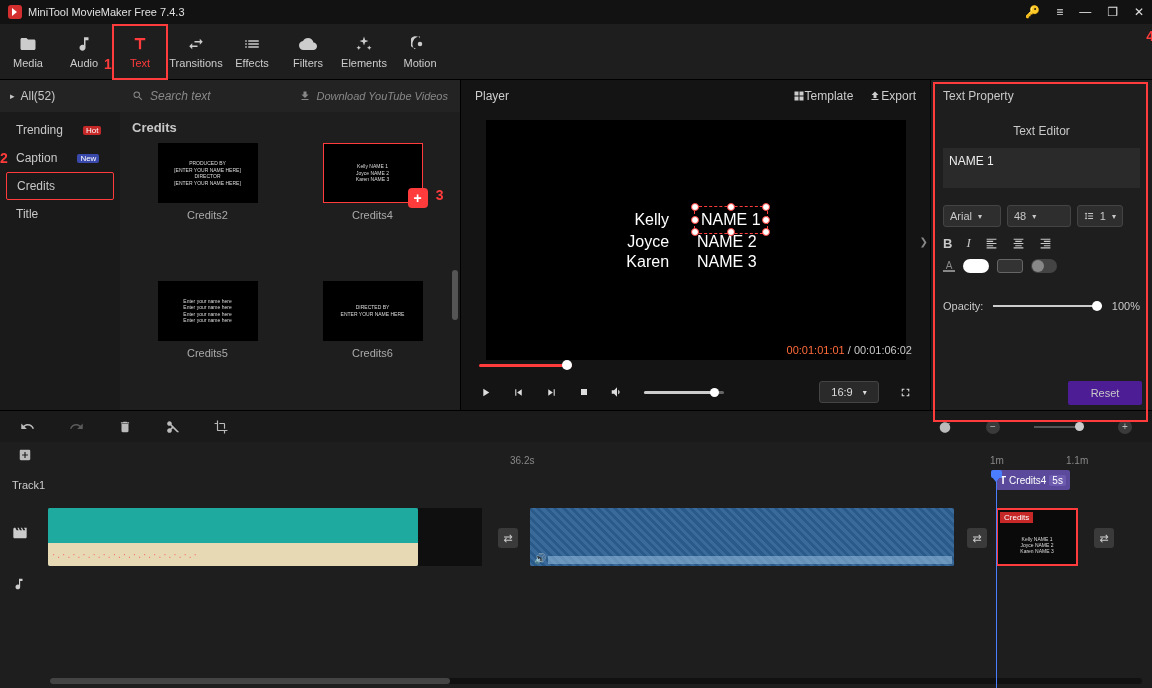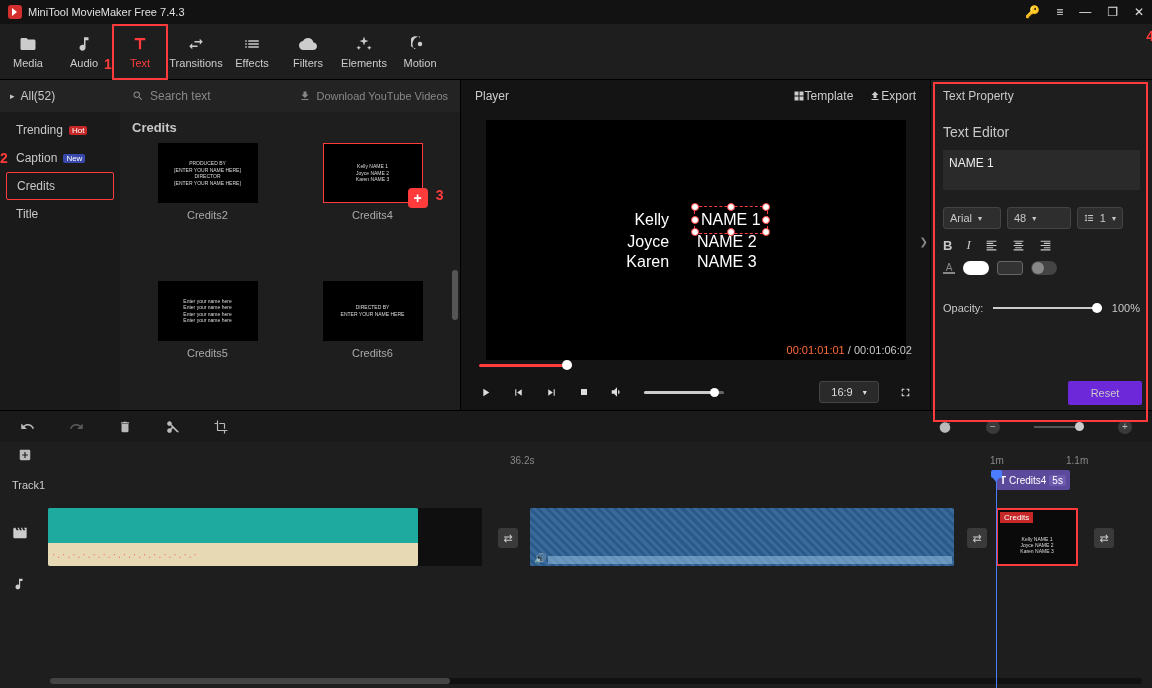--- a/index.html
+++ b/index.html
@@ -20,27 +20,27 @@
   
   .anno-num { position: absolute; color: #ff3b3b; font-size: 14px; font-weight: bold; }
   
   .main { display: flex; height: 330px; }
   
   .leftcol { width: 460px; display: flex; background: #1e1e1e; }
   .sidebar { width: 120px; background: #1a1a1a; }
   .filterbar { height: 32px; display: flex; align-items: center; padding: 0 10px; gap: 6px; background: #232323; }
   .filterbar .arrow { font-size: 9px; }
   .catlist { padding: 4px 0; }
-  .cat { height: 28px; display: flex; align-items: center; padding: 0 10px; font-size: 12px; gap: 6px; margin: 0 6px; border-radius: 2px; }
+  .cat { height: 28px; display: flex; align-items: center; padding: 0 10px; font-size: 12px; gap: 20px; margin: 0 6px; border-radius: 2px; }
   .cat.selected { border: 1px solid #ff3b3b; }
   .badge-hot { background: #c62828; color: #fff; font-size: 8px; padding: 0 3px; border-radius: 2px; }
   .badge-new { background: #3949ab; color: #fff; font-size: 8px; padding: 0 3px; border-radius: 2px; }
   
   .gallery { flex: 1; display: flex; flex-direction: column; background: #1e1e1e; }
-  .searchrow { height: 32px; display: flex; align-items: center; padding: 0 12px; color: #888; background: #232323; }
+  .searchrow { height: 32px; display: flex; align-items: center; padding: 0 12px; color: #888; background: #232323; font-style: italic; }
   .searchrow .search { flex: 1; display: flex; align-items: center; gap: 6px; }
   .searchrow .dl { display: flex; align-items: center; gap: 6px; font-size: 11px; }
   .section-title { padding: 8px 12px; font-size: 13px; font-weight: 600; }
   .thumbs { flex: 1; overflow: auto; padding: 0 20px; display: grid; grid-template-columns: 1fr 1fr; gap: 8px 30px; }
   .thumb { display: flex; flex-direction: column; align-items: center; gap: 6px; }
   .thumb .tw { width: 100px; height: 60px; background: #000; display: flex; flex-direction: column; align-items: center; justify-content: center; font-size: 5px; color: #ddd; line-height: 1.3; text-align: center; position: relative; }
   .thumb.sel .tw { border: 1px solid #ff3b3b; }
   .thumb .addbtn { position: absolute; right: -6px; bottom: -6px; width: 20px; height: 20px; background: #ff3b3b; border-radius: 4px; display: flex; align-items: center; justify-content: center; color: #fff; font-weight: bold; font-size: 14px; }
   .thumb .cap { font-size: 11px; color: #aaa; }
   .gscroll { position: absolute; left: 452px; top: 270px; width: 6px; height: 50px; background: #555; border-radius: 3px; }
@@ -64,38 +64,38 @@
   .pctrls .vol { width: 80px; height: 3px; background: #666; position: relative; border-radius: 2px; }
   .pctrls .vol .vfill { position: absolute; left: 0; top: 0; bottom: 0; width: 70px; background: #ccc; border-radius: 2px; }
   .pctrls .vol .vth { position: absolute; left: 66px; top: -3px; width: 9px; height: 9px; background: #fff; border-radius: 50%; }
   .pctrls .sp2 { flex: 1; }
   .pctrls .ratio { width: 60px; height: 22px; background: #2a2a2a; border: 1px solid #444; border-radius: 3px; display: flex; align-items: center; justify-content: center; gap: 10px; font-size: 11px; }
   
   .proppanel { width: 222px; background: #1e1e1e; border-left: 1px solid #000; display: flex; flex-direction: column; position: relative; }
   .propbox { border: 2px solid #ff3b3b; position: absolute; left: 2px; right: 4px; top: 2px; height: 340px; pointer-events: none; }
   .prophead { height: 32px; display: flex; align-items: center; padding: 0 12px; font-size: 12px; }
   .propbody { padding: 8px 12px; flex: 1; }
-  .plabel { font-size: 14px; margin: 4px 0; }
+  .plabel { font-size: 12px; margin: 4px 0; text-align: center; }
   .teditor { width: 100%; height: 40px; background: #2a2a2a; border: none; color: #eee; padding: 6px; font-size: 12px; margin: 6px 0 10px; resize: none; }
   .prow { display: flex; gap: 6px; margin: 4px 0; align-items: center; }
   .psel { height: 22px; background: #2e2e2e; border: 1px solid #444; border-radius: 3px; display: flex; align-items: center; padding: 0 6px; font-size: 11px; gap: 6px; }
   .psel .caret { font-size: 8px; }
   .fmticons { display: flex; gap: 14px; margin: 8px 0; align-items: center; }
   .fmticons span { font-size: 13px; }
   .colorrow { display: flex; gap: 8px; align-items: center; margin: 8px 0; }
   .colorA { width: 12px; height: 12px; border-bottom: 2px solid #888; color: #888; font-size: 10px; text-align: center; }
   .swatch { width: 26px; height: 14px; background: #fff; border-radius: 7px; }
   .swatch2 { width: 26px; height: 14px; background: #333; border: 1px solid #666; border-radius: 3px; position: relative; }
   .toggle { width: 26px; height: 14px; background: #444; border-radius: 7px; position: relative; }
   .toggle::after { content: ""; position: absolute; left: 1px; top: 1px; width: 12px; height: 12px; background: #888; border-radius: 50%; }
   .opacrow { display: flex; align-items: center; gap: 10px; margin-top: 27px; font-size: 11px; }
   .opslide { flex: 1; height: 2px; background: #ccc; position: relative; }
   .opslide .oth { position: absolute; right: 0; top: -4px; width: 10px; height: 10px; background: #fff; border-radius: 50%; }
   .resetrow { height: 34px; display: flex; justify-content: flex-end; padding: 0 10px; align-items: center; }
-  .resetbtn { width: 74px; height: 24px; background: #6d28d9; display: flex; align-items: center; justify-content: center; font-size: 11px; border-radius: 2px; }
+  .resetbtn { width: 74px; height: 24px; background: #4c1d95; display: flex; align-items: center; justify-content: center; font-size: 11px; border-radius: 2px; }
   
   .editbar { height: 32px; background: #1a1a1a; display: flex; align-items: center; padding: 0 20px; gap: 34px; color: #bbb; border-top: 1px solid #000; }
   .editbar .spacer { flex: 1; }
   .editbar .zoomslide { width: 50px; height: 2px; background: #555; position: relative; }
   .editbar .zoomslide .zth { position: absolute; right: 0; top: -4px; width: 9px; height: 9px; background: #ccc; border-radius: 50%; }
   .zbtn { width: 14px; height: 14px; background: #3a3a3a; border-radius: 50%; display: flex; align-items: center; justify-content: center; font-size: 10px; }
   
   .timeline { height: 246px; background: #1e1e1e; display: flex; flex-direction: column; }
   .ruler { height: 28px; display: flex; align-items: flex-end; color: #888; font-size: 10px; position: relative; padding: 0 0 4px; }
   .ruler .addmedia { position: absolute; left: 18px; top: 6px; color: #bbb; }

